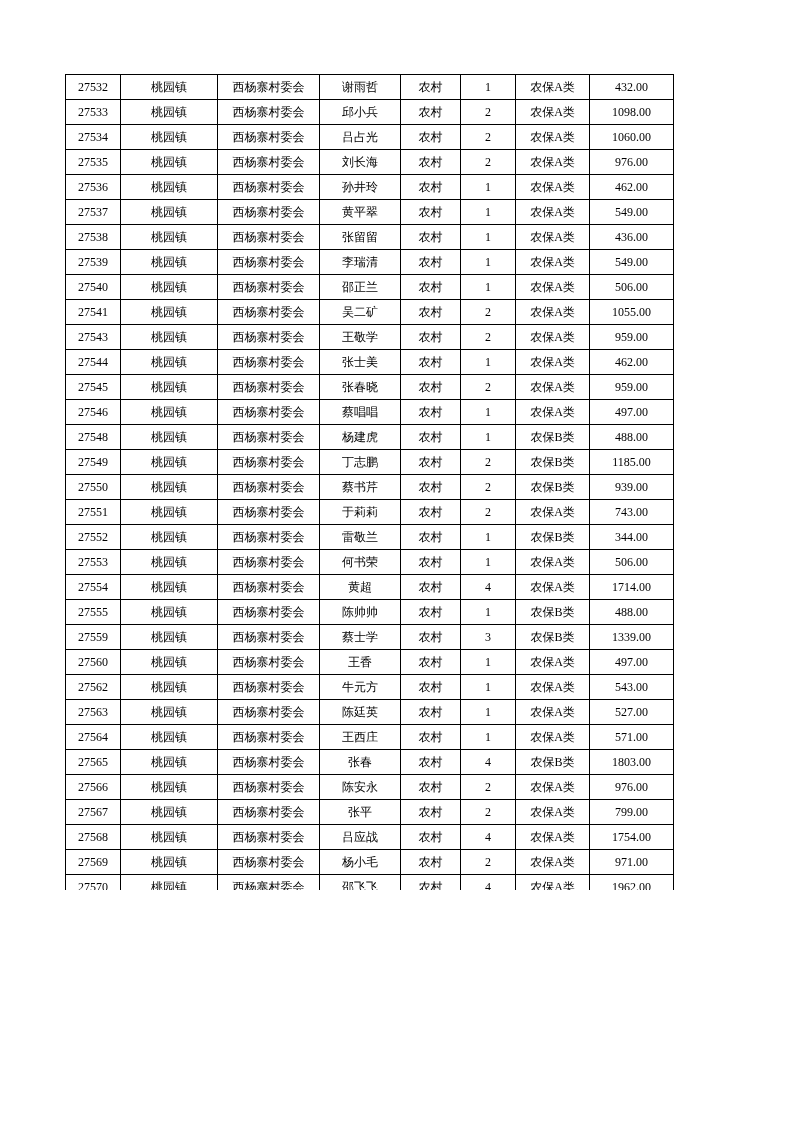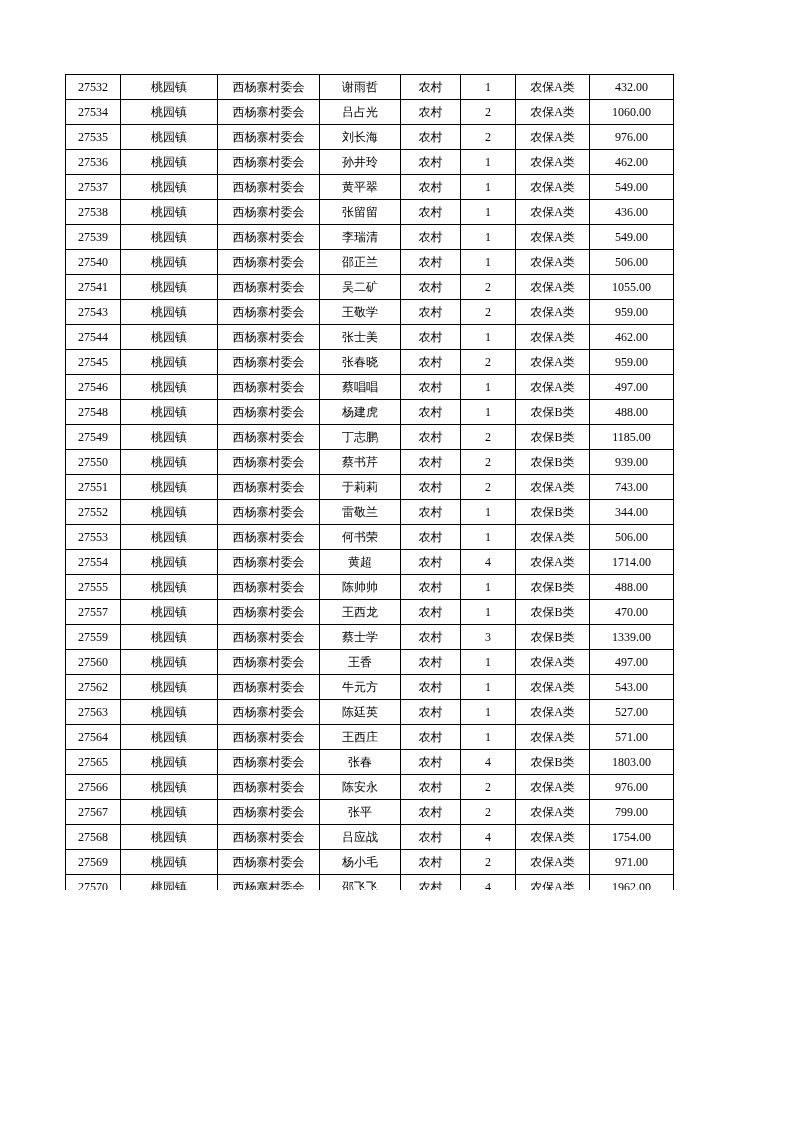--- a/index.html
+++ b/index.html
@@ -63,20 +63,30 @@
           <td>27532</td>
           <td>桃园镇</td>
           <td>西杨寨村委会</td>
           <td>谢雨哲</td>
           <td>农村</td>
           <td>1</td>
           <td>农保A类</td>
           <td>432.00</td>
         </tr>
         <tr>
+          <td>27533</td>
+          <td>桃园镇</td>
+          <td>西杨寨村委会</td>
+          <td>邱小兵</td>
+          <td>农村</td>
+          <td>2</td>
+          <td>农保A类</td>
+          <td>1098.00</td>
+        </tr>
+        <tr>
           <td>27534</td>
           <td>桃园镇</td>
           <td>西杨寨村委会</td>
           <td>吕占光</td>
           <td>农村</td>
           <td>2</td>
           <td>农保A类</td>
           <td>1060.00</td>
         </tr>
         <tr>
@@ -261,30 +271,20 @@
         </tr>
         <tr>
           <td>27555</td>
           <td>桃园镇</td>
           <td>西杨寨村委会</td>
           <td>陈帅帅</td>
           <td>农村</td>
           <td>1</td>
           <td>农保B类</td>
           <td>488.00</td>
-        </tr>
-        <tr>
-          <td>27557</td>
-          <td>桃园镇</td>
-          <td>西杨寨村委会</td>
-          <td>王西龙</td>
-          <td>农村</td>
-          <td>1</td>
-          <td>农保B类</td>
-          <td>470.00</td>
         </tr>
         <tr>
           <td>27559</td>
           <td>桃园镇</td>
           <td>西杨寨村委会</td>
           <td>蔡士学</td>
           <td>农村</td>
           <td>3</td>
           <td>农保B类</td>
           <td>1339.00</td>

